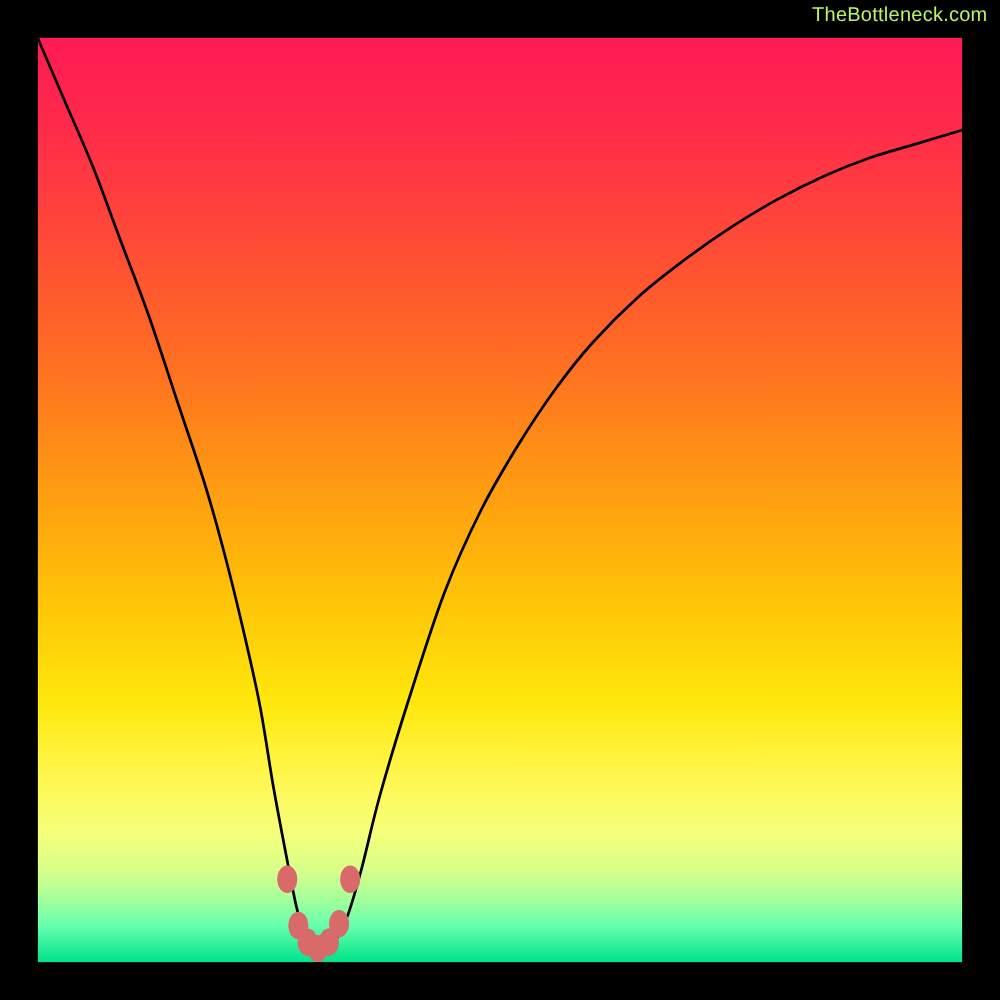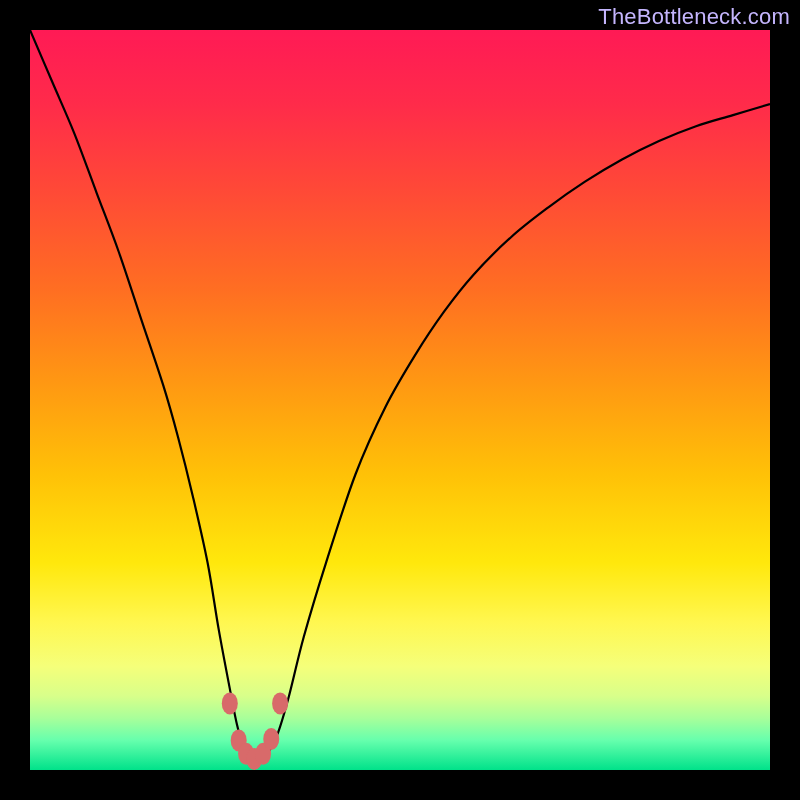--- a/index.html
+++ b/index.html
@@ -28,22 +28,22 @@
   }
   .gradient {
     position: absolute;
     left: 0; top: 0; right: 0; bottom: 0;
   }
   .watermark {
     position: absolute;
     top: 4px;
     right: 10px;
     font-family: Arial, Helvetica, sans-serif;
-    font-size: 22px;
-    color: #c4b5fd;
+    font-size: 16px;
+    color: #bef264;
     font-weight: 500;
     letter-spacing: 0.2px;
   }
   svg.curve {
     position: absolute;
     left: 0; top: 0;
     width: 740px;
     height: 740px;
   }
   .dot {

